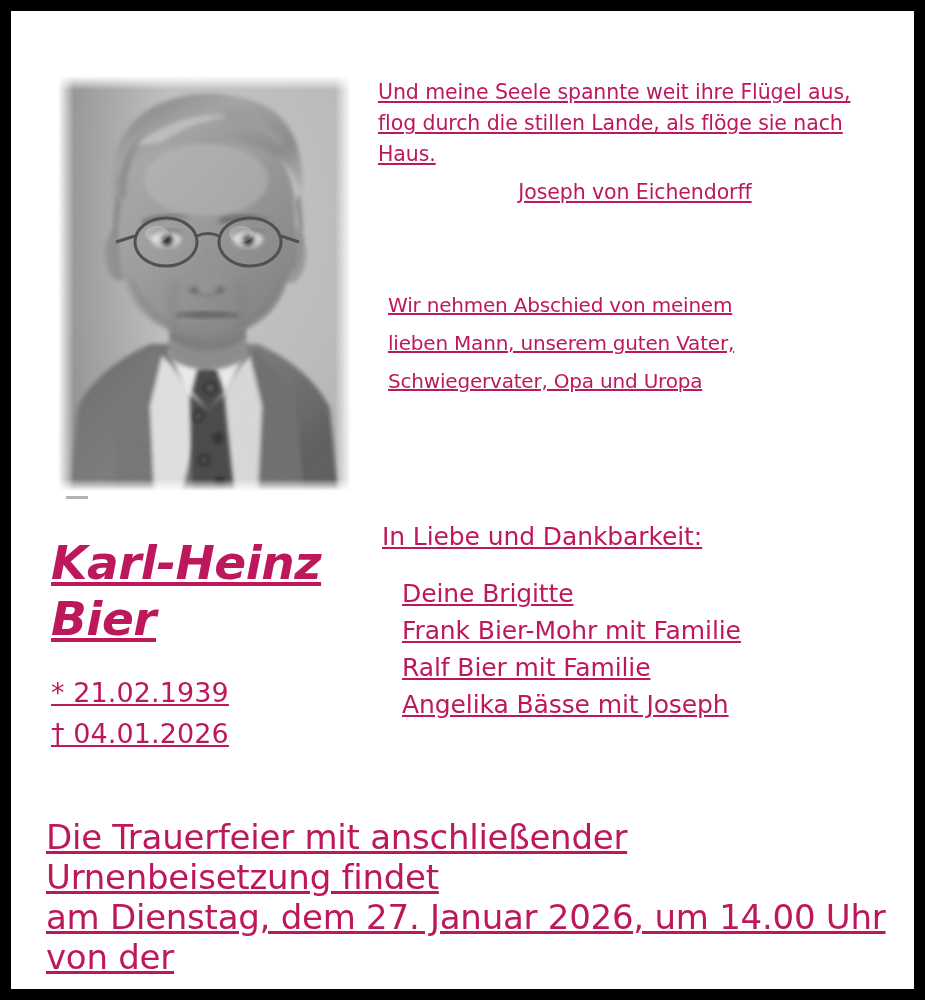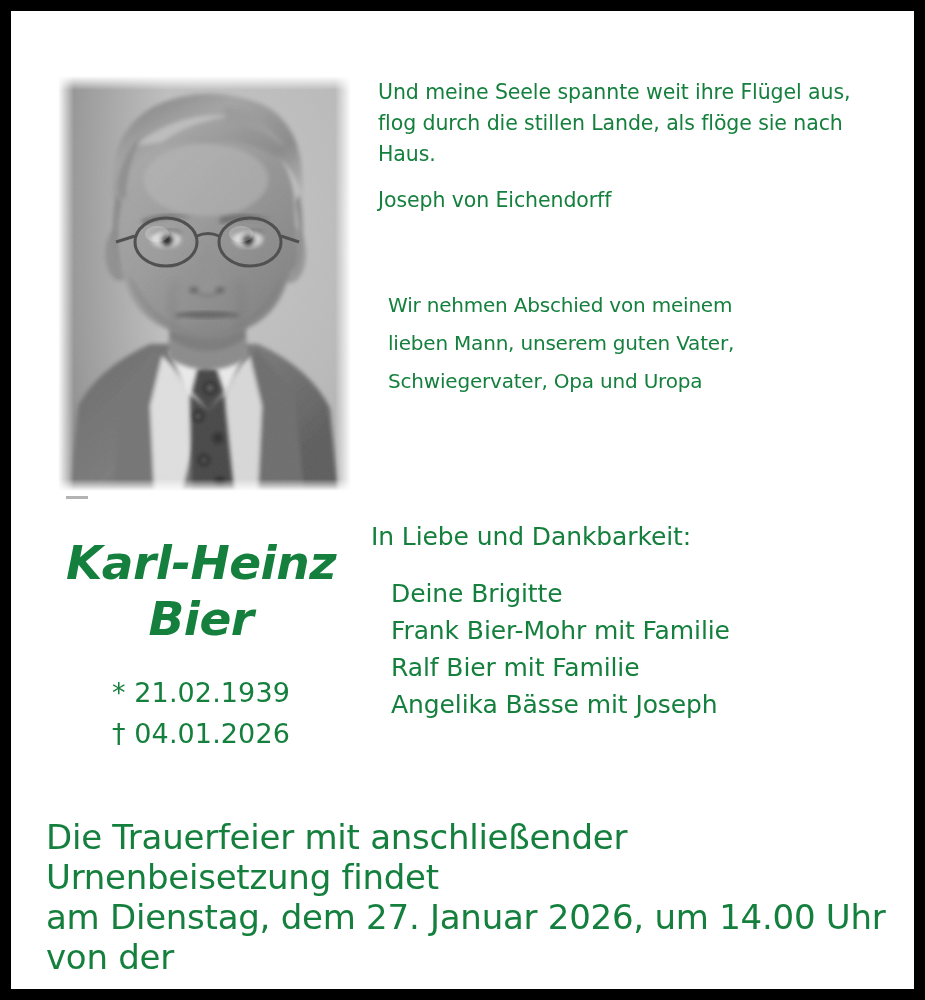--- a/index.html
+++ b/index.html
@@ -60,76 +60,76 @@
     position: absolute;
     left: 8px;
     top: 420px;
     width: 22px;
     height: 3px;
     background: #b4b4b4;
     filter: blur(0.6px);
   }
 
   
-  .txt { color: #15803d; }
+  .txt { color: #be185d; text-decoration: underline; }
 
   
   .epigraph {
     position: absolute;
     left: 367px;
     top: 66px;
     width: 514px;
     font-size: 20.5px;
     line-height: 31px;
     letter-spacing: -0.1px;
   }
   .epigraph .attrib {
-    text-align: left;
+    text-align: center;
     display: block;
-    margin-top: 15px;
+    margin-top: 7px;
   }
 
   
   .farewell {
     position: absolute;
     left: 377px;
     top: 275px;
     width: 500px;
     font-size: 20px;
     line-height: 38px;
     letter-spacing: -0.2px;
   }
 
   
   .name-block {
     position: absolute;
     left: 40px;
     top: 524px;
     width: 300px;
-    text-align: center;
+    text-align: left;
   }
   .name-line {
     font-weight: bold;
     font-style: italic;
     font-size: 47px;
     line-height: 56px;
     letter-spacing: -0.5px;
     white-space: nowrap;
   }
   .dates {
     margin-top: 25px;
     font-size: 27px;
     line-height: 41px;
     letter-spacing: 0.1px;
   }
 
   
   .mourners {
     position: absolute;
-    left: 360px;
+    left: 371px;
     top: 507px;
     width: 460px;
     font-size: 25px;
     line-height: 37px;
     letter-spacing: -0.1px;
   }
   .mourners .lead { margin-bottom: 20px; }
   .mourners .person { white-space: nowrap; margin-left: 20px; }
 
   

